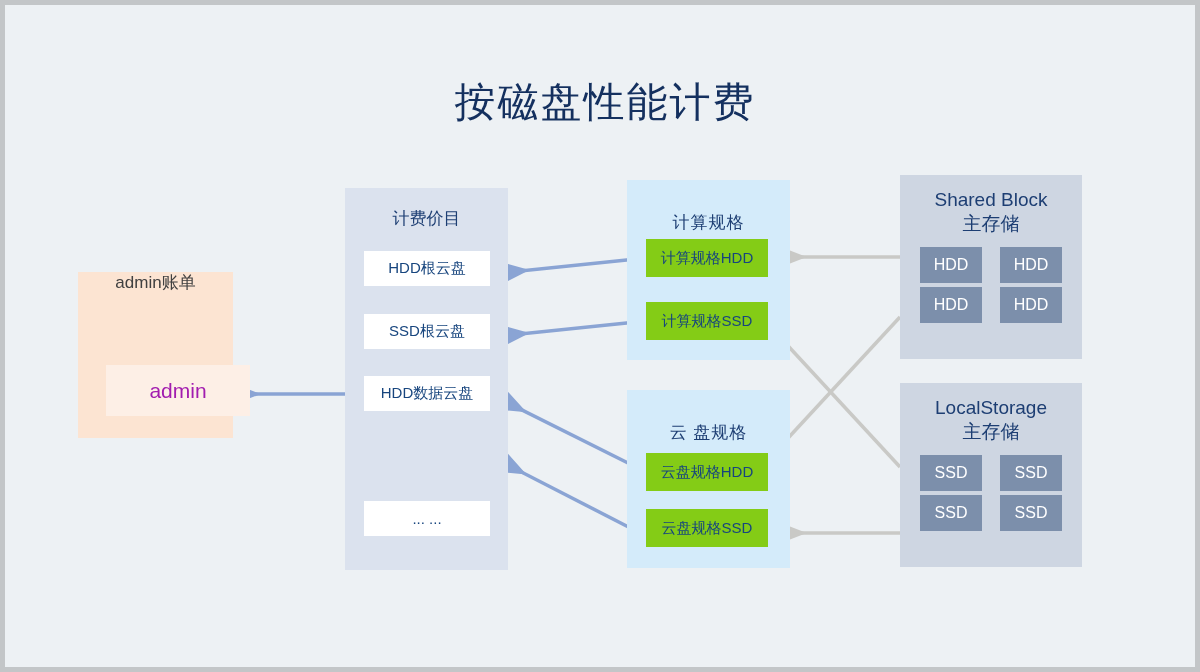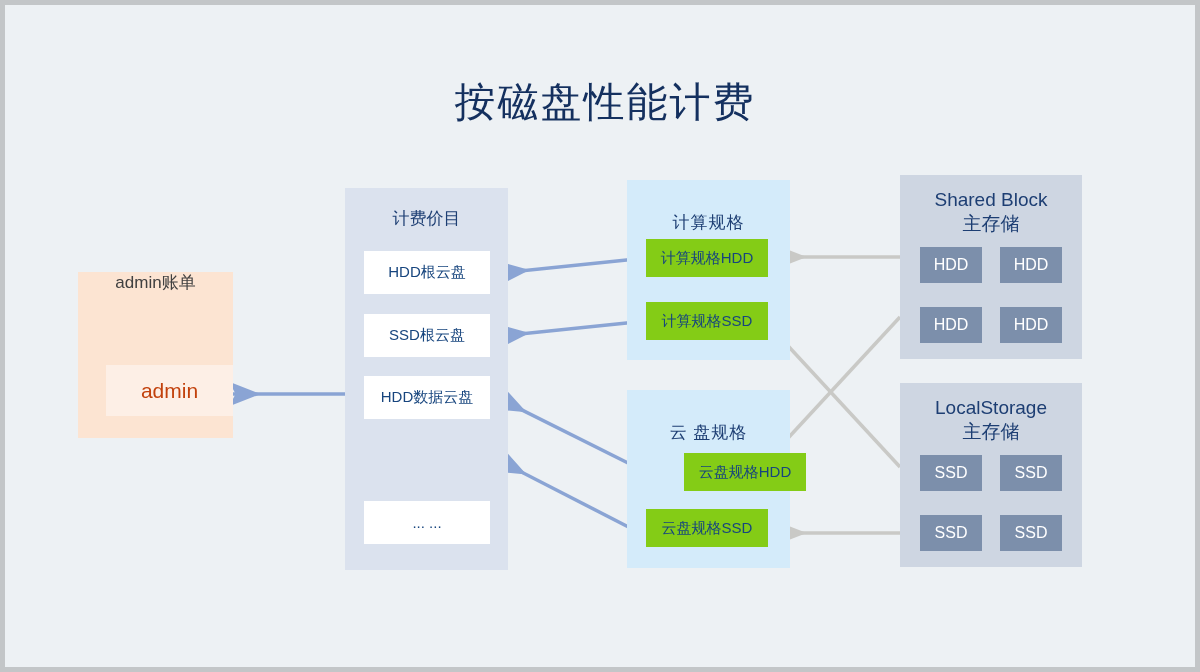--- a/index.html
+++ b/index.html
@@ -53,47 +53,47 @@
     background: #fce4d2;
   }
   #admin-panel .panel-title {
     font-size: 17px;
     color: #404040;
   }
   #admin-box {
     position: absolute;
     left: 28px;
     top: 93px;
-    width: 127px;
+    width: 144px;
     height: 51px;
     background: #fdefe6;
     display: flex;
     align-items: center;
     justify-content: center;
     font-size: 21px;
-    color: #c2410c;
+    color: #a21caf;
   }
 
   
   #billing-panel {
     left: 340px;
     top: 183px;
     width: 163px;
     height: 382px;
     background: #dbe2ee;
   }
   #billing-panel .panel-title {
     font-size: 17px;
     padding-top: 20px;
   }
   .billing-item {
     position: absolute;
     left: 19px;
     width: 126px;
-    height: 43px;
+    height: 35px;
     background: #ffffff;
     display: flex;
     align-items: center;
     justify-content: center;
     font-size: 15px;
     color: #17457e;
     white-space: nowrap;
   }
   .billing-item.b0 { top: 63px; }
   .billing-item.b1 { top: 126px; }
@@ -121,21 +121,21 @@
     background: #84cc16;
     display: flex;
     align-items: center;
     justify-content: center;
     font-size: 15px;
     color: #17457e;
     white-space: nowrap;
   }
   #compute-spec-panel .spec-item.s0 { top: 59px; }
   #compute-spec-panel .spec-item.s1 { top: 122px; }
-  #disk-spec-panel .spec-item.s0 { top: 63px; margin-left: 38px; }
+  #disk-spec-panel .spec-item.s0 { top: 63px; }
   #disk-spec-panel .spec-item.s1 { top: 119px; }
 
   
   .storage-panel {
     background: #ced6e2;
     width: 182px;
   }
   #shared-block-panel { left: 895px; top: 170px; height: 184px; }
   #local-storage-panel { left: 895px; top: 378px; height: 184px; }
   .storage-panel .panel-title {
@@ -143,21 +143,21 @@
     padding-top: 13px;
   }
   .storage-grid {
     position: absolute;
     left: 20px;
     top: 72px;
     width: 142px;
     display: grid;
     grid-template-columns: 62px 62px;
     grid-template-rows: 36px 36px;
-    gap: 24px 18px;
+    gap: 4px 18px;
   }
   .storage-cell {
     background: #7c8fab;
     color: #ffffff;
     display: flex;
     align-items: center;
     justify-content: center;
     font-size: 16px;
   }
 

